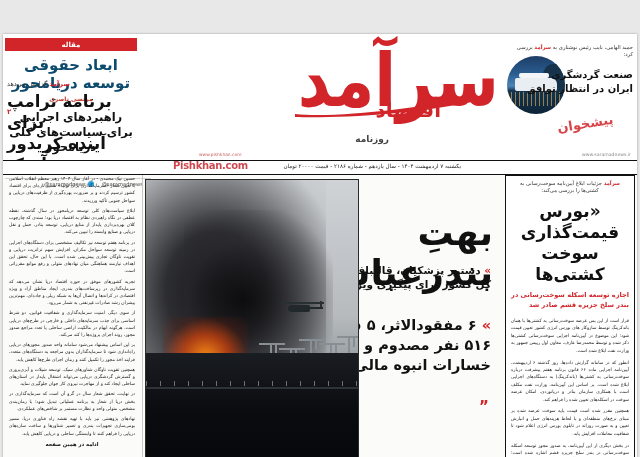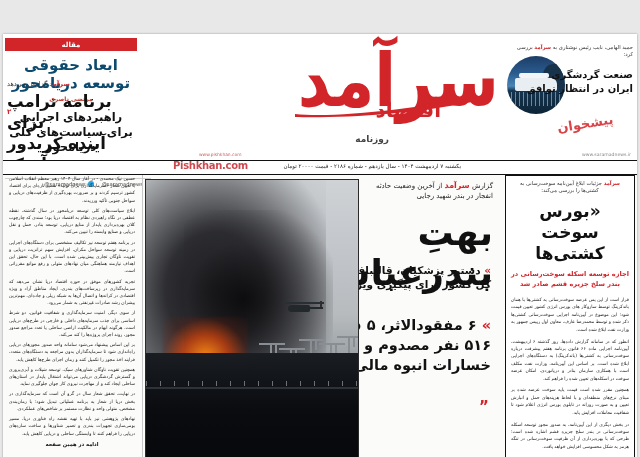--- a/index.html
+++ b/index.html
@@ -177,21 +177,21 @@
   }
   .rcol-kicker{
     font-size:5.2px;line-height:7px;color:#333;text-align:center;
   }
   .rcol-kicker .stamp{color:#d2252a;font-weight:bold;}
   .rcol-head{
     margin-top:7px;text-align:center;font-weight:bold;color:#111;
     font-size:17px;line-height:21px;letter-spacing:-.5px;
   }
   .rcol-sub{
-    margin-top:6px;text-align:center;color:#d2252a;font-weight:bold;
+    margin-top:6px;color:#d2252a;font-weight:bold;
     font-size:6.6px;line-height:9.5px;
   }
   .rcol-body{
     margin-top:7px;text-align:justify;color:#1a1a1a;
     font-size:4.5px;line-height:7.4px;
   }
   
   .center{
     position:absolute;right:140px;top:0;width:352px;height:308px;
   }
@@ -365,39 +365,34 @@
 
     <div class="body">
 
       <div class="rcol">
         <div class="rcol-kicker">
           <span class="stamp">سرآمد</span>
           <span>جزئیات ابلاغ آیین‌نامه سوخت‌رسانی به کشتی‌ها را بررسی می‌کند:</span>
         </div>
         <div class="rcol-head">
           <div>«بورس</div>
+          <div>قیمت‌گذاری</div>
           <div>سوخت کشتی‌ها</div>
         </div>
         <div class="rcol-sub">اجازه توسعه اسکله سوخت‌رسانی در بندر سلخ جزیره قشم صادر شد</div>
         <div class="rcol-body">
           <p>قرار است از این پس عرضه سوخت‌رسانی به کشتی‌ها با همان باندکرینگ توسط سازوکار های بورس انرژی کشور تعیین قیمت شود؛ این موضوع در آیین‌نامه اجرایی سوخت‌رسانی کشتی‌ها ذکر شده و توسط محمدرضا عارف، معاون اول رییس جمهور به وزارت نفت ابلاغ شده است.</p>
           <p>انطور که در سامانه گزارش داده‌ها، روز گذشته ۶ اردیبهشت، آیین‌نامه اجرایی ماده ۶۶ قانون برنامه هفتم پیشرفت درباره سوخت‌رسانی به کشتی‌ها (باندکرینگ) به دستگاه‌های اجرایی ابلاغ شده است. بر اساس این آیین‌نامه، وزارت نفت مکلف است با همکاری سازمان بنادر و دریانوردی، امکان عرضه سوخت در اسکله‌های تعیین شده را فراهم کند.</p>
           <p>همچنین مقرر شده است قیمت پایه سوخت عرضه شده بر مبنای نرخ‌های منطقه‌ای و با لحاظ هزینه‌های حمل و انبارش تعیین و به صورت روزانه در تابلوی بورس انرژی اعلام شود تا شفافیت معاملات افزایش یابد.</p>
           <p>در بخش دیگری از این آیین‌نامه، به صدور مجوز توسعه اسکله سوخت‌رسانی در بندر سلخ جزیره قشم اشاره شده است؛ طرحی که با بهره‌برداری از آن ظرفیت سوخت‌رسانی در تنگه هرمز به شکل محسوسی افزایش خواهد یافت.</p>
 
         </div>
       </div>
 
       <div class="center">
-        <div class="c-kicker">
-          <span>گزارش</span>
-          <span class="stamp">سرآمد</span>
-          <span>از آخرین وضعیت حادثه</span>
-          <div>انفجار در بندر شهید رجایی</div>
-        </div>
 
         <div class="c-head">بهتِ بندرعباس</div>
 
         <div class="c-sub">
           <span class="q">»</span>
           <span>دستور پزشکیان، قالیباف و دادستان کل کشور برای پیگیری ویژه</span>
         </div>
 
         <div class="c-stat">
           <div><span class="q">»</span> <span>۶ مفقودالاثر، ۵ فوتی</span></div>

